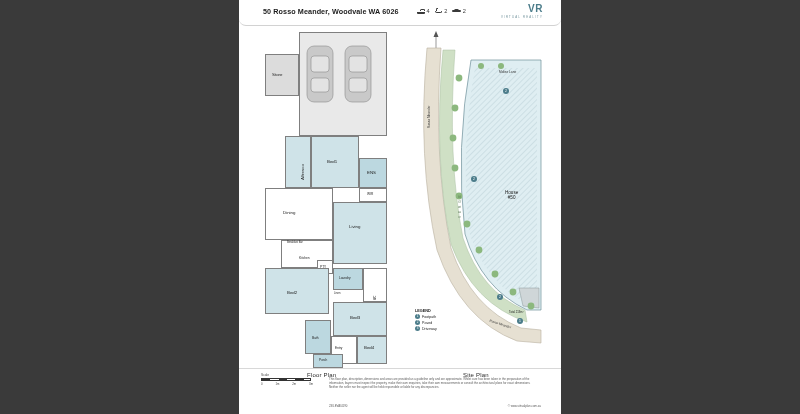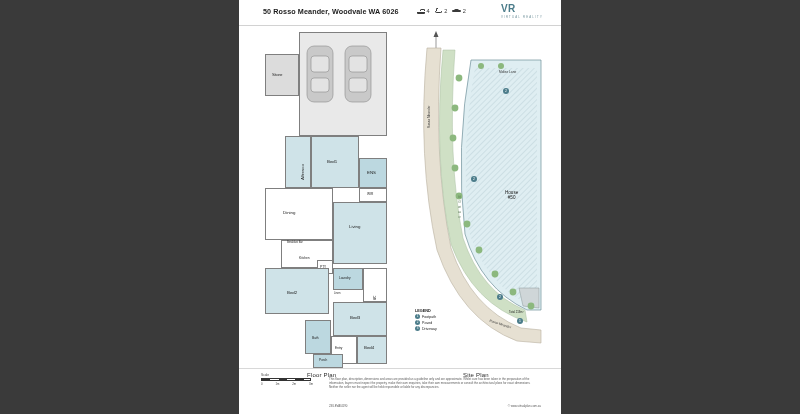--- a/index.html
+++ b/index.html
@@ -24,20 +24,21 @@
     background: #ffffff;
     overflow: hidden;
   }
   
   .header {
     position: absolute;
     left: 0; top: 0;
     width: 322px; height: 26px;
     border-bottom: 1px solid #d2d2d2;
     box-sizing: border-box;
+    border-radius: 7px;
   }
   .addr {
     position: absolute;
     left: 24px; top: 7px;
     font-size: 7.2px;
     font-weight: bold;
     color: #1b1b1b;
     letter-spacing: 0.1px;
   }
   .specs {
@@ -106,21 +107,21 @@
   .car-ico:after {
     content: "";
     position: absolute; left: 1.8px; top: 0;
     width: 5.2px; height: 2px;
     background: #3a3a3a;
     border-radius: 1.5px 1.5px 0 0;
   }
   .logo {
     position: absolute;
     right: 18px; top: 4px;
-    text-align: left;
+    text-align: right;
     color: #3f6f7e;
   }
   .logo .mark {
     font-size: 10px;
     font-weight: bold;
     letter-spacing: 0.5px;
     line-height: 10px;
     color: #4b7c8a;
   }
   .logo .sub {

